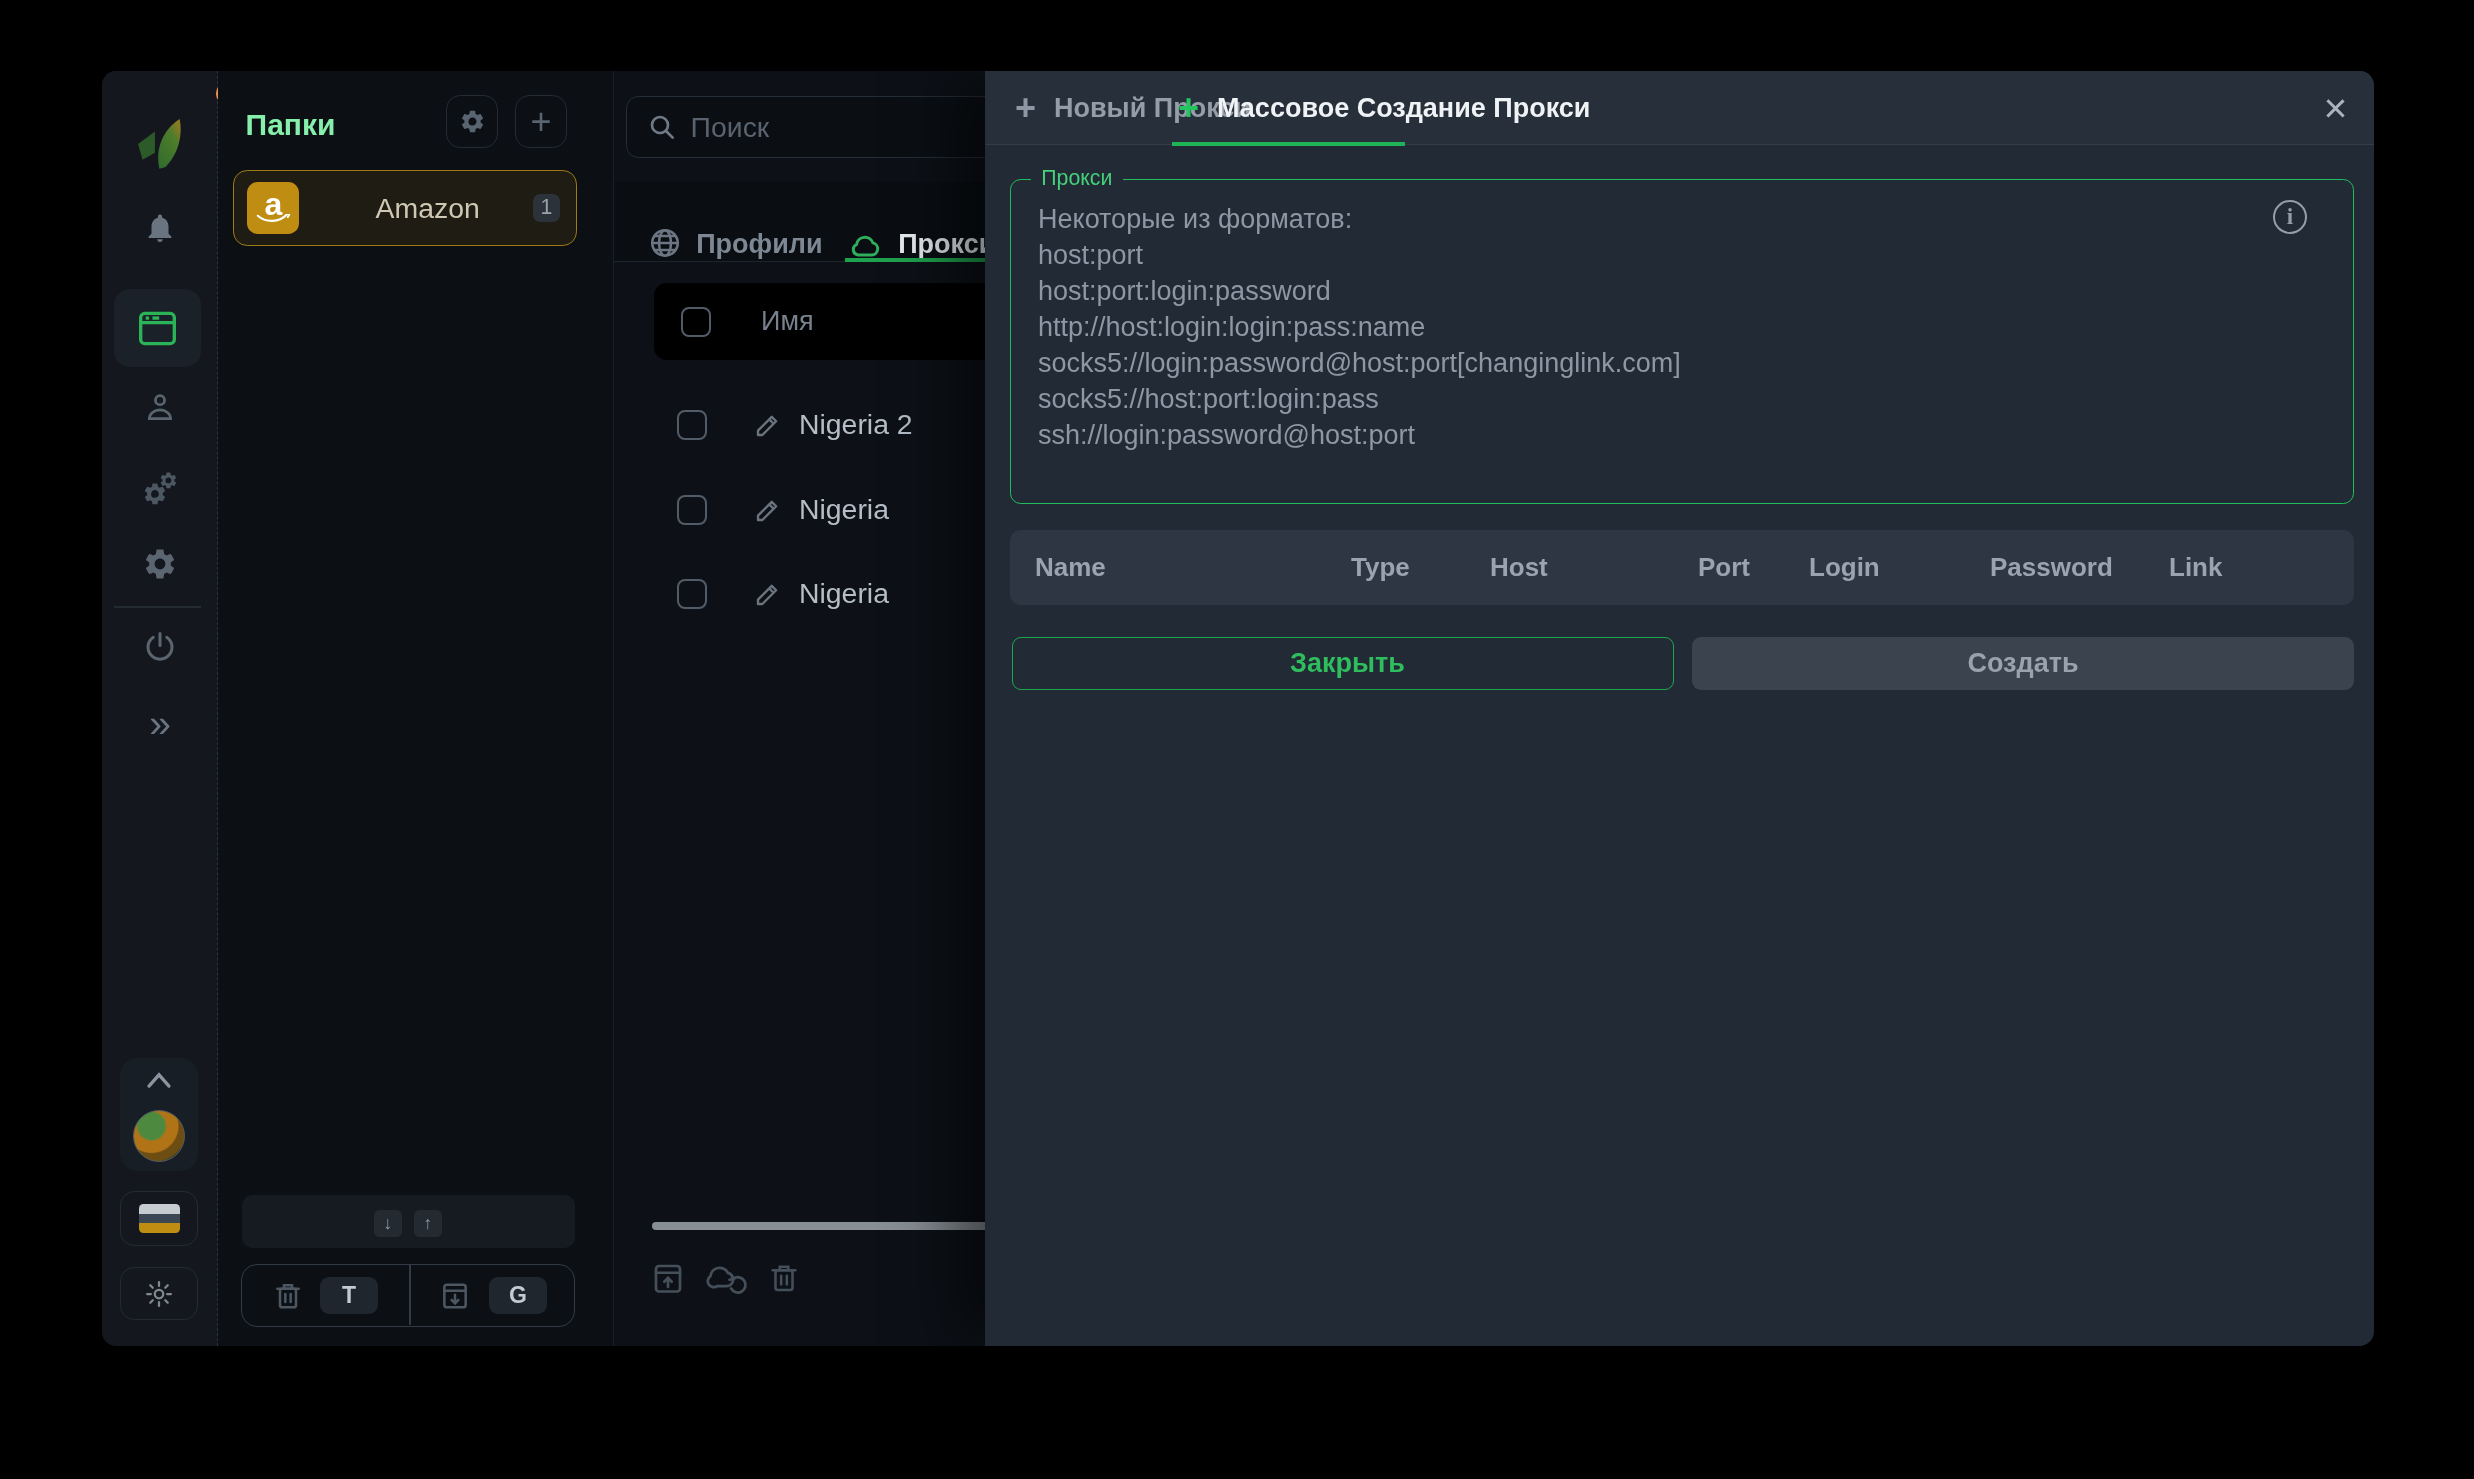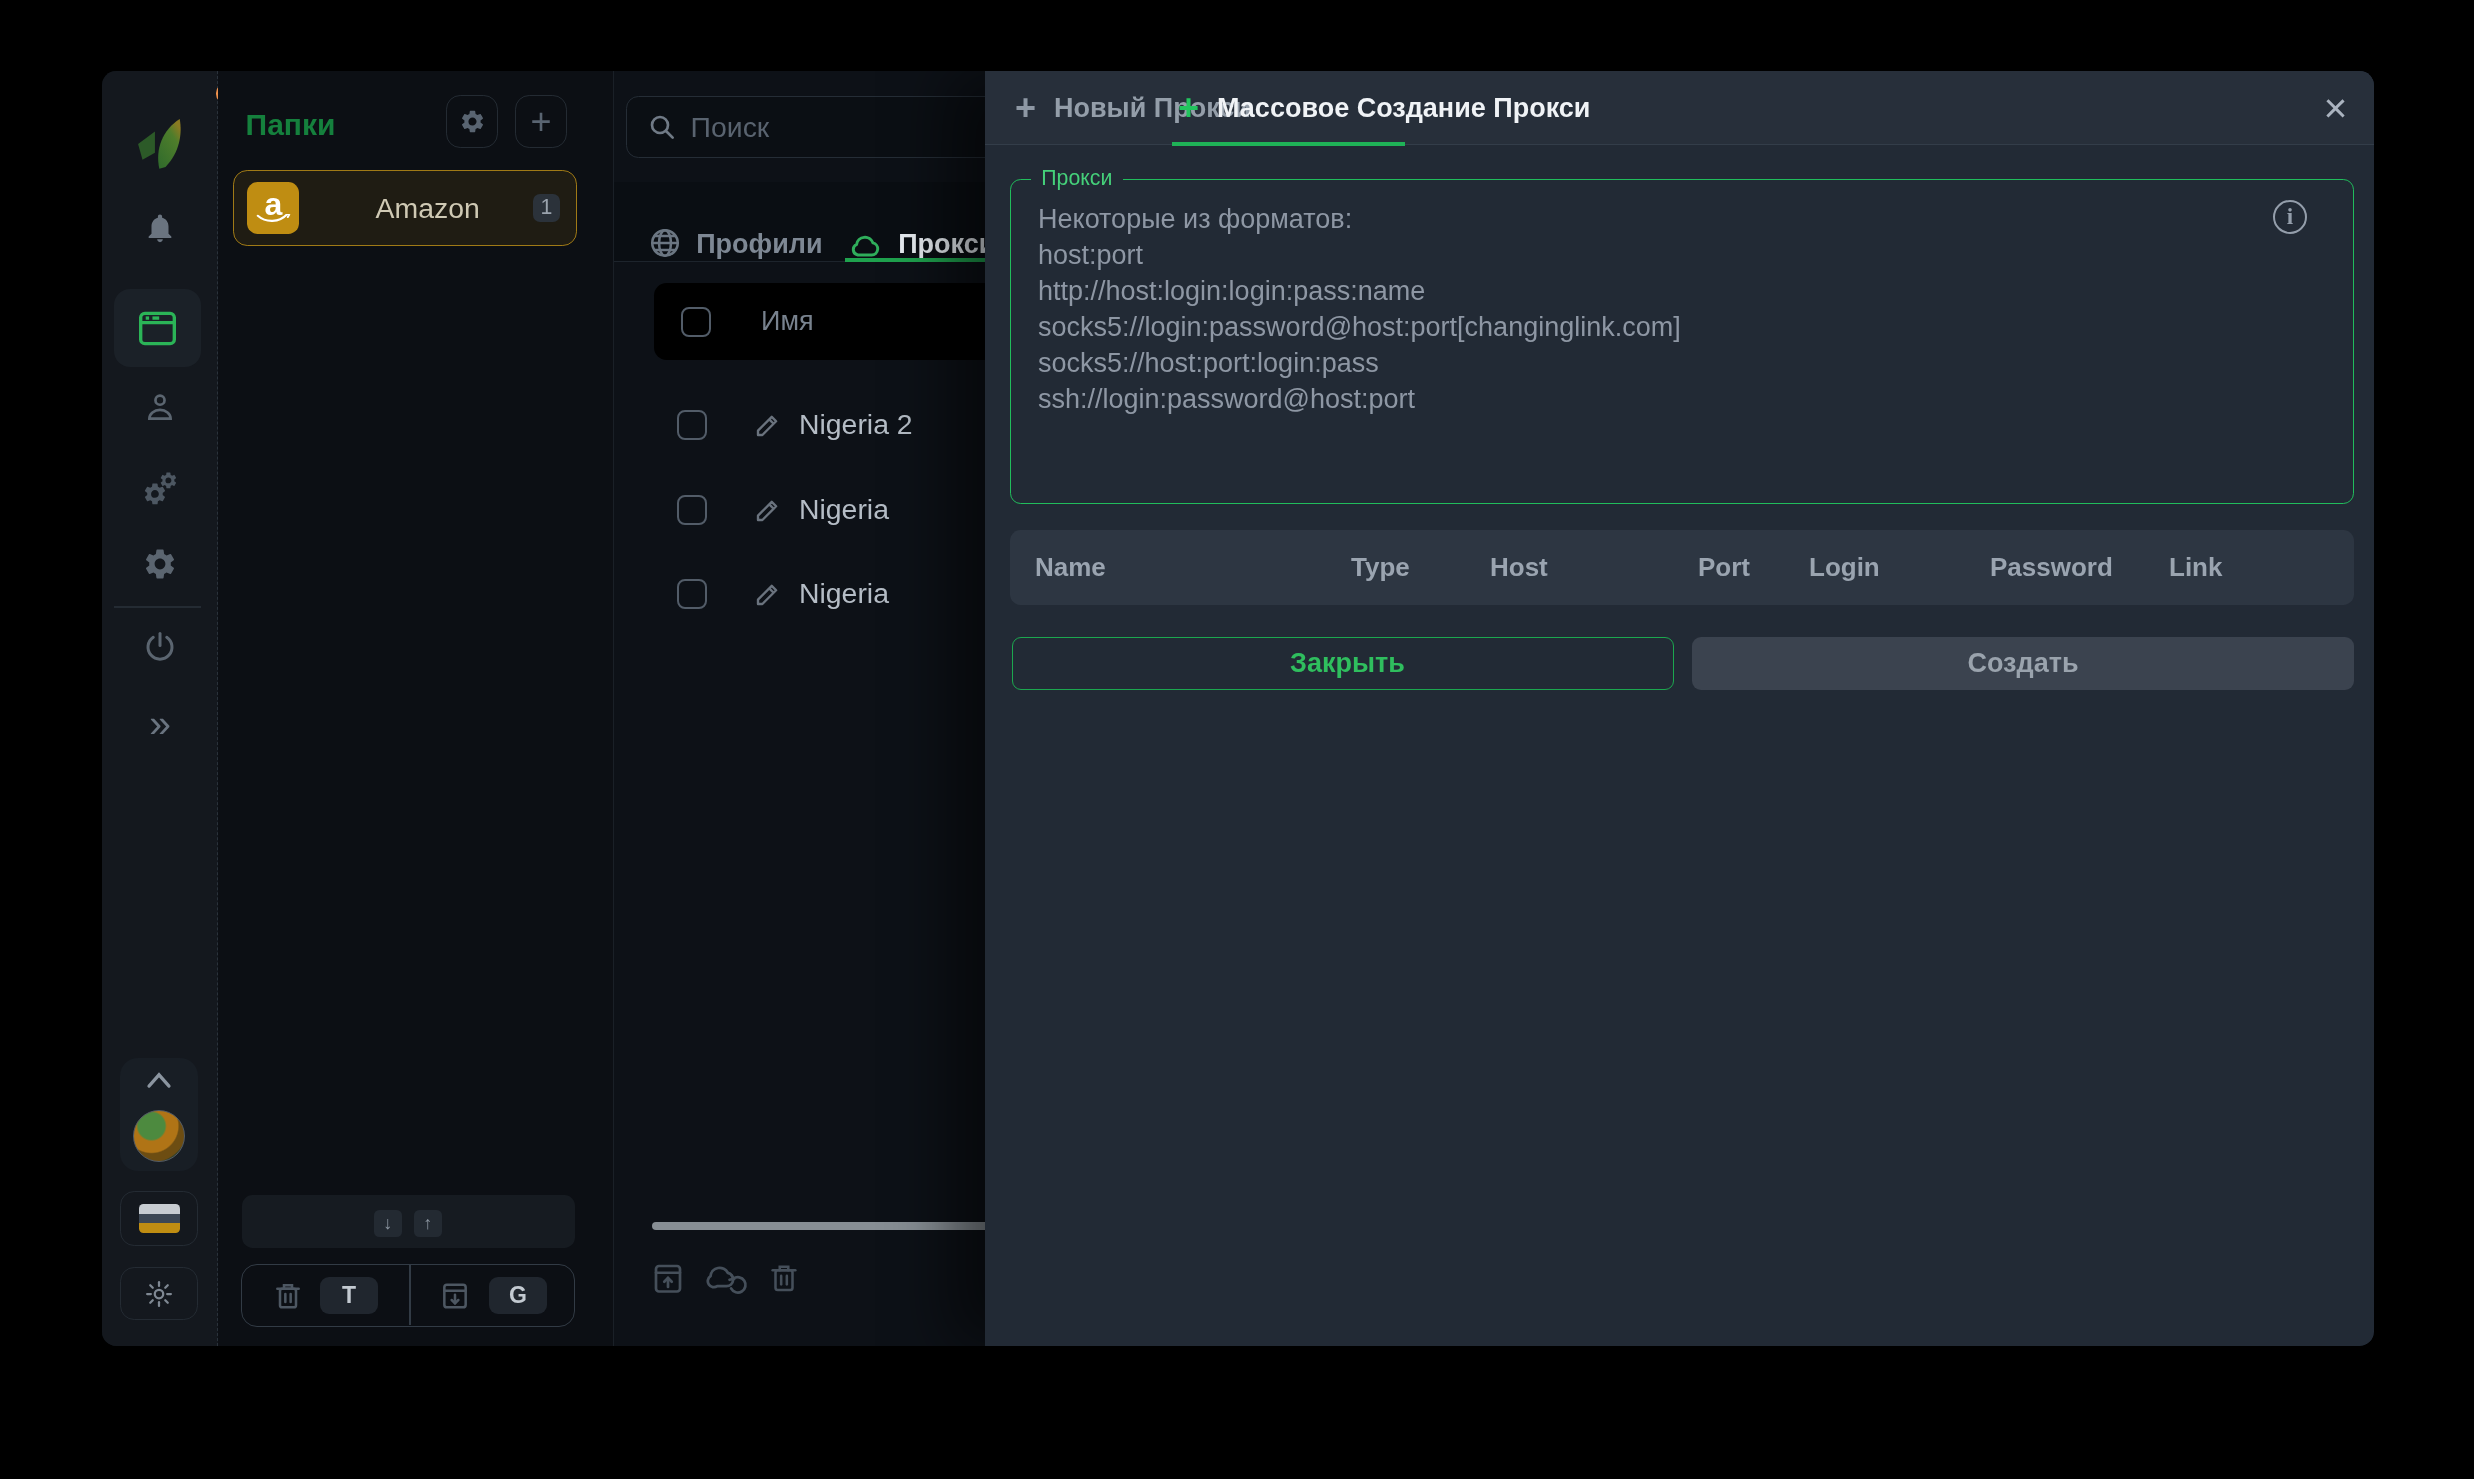--- a/index.html
+++ b/index.html
@@ -23,21 +23,21 @@
   .avatar { position:absolute; left:13.3px; top:52px; width:52px; height:52px; border-radius:50%;
             background:radial-gradient(circle at 35% 30%, #4d8a3f 0 28%, #b07416 32% 55%, #6d4d12 58% 75%, #2c3e2a 78%);
             border:1.8px solid #555c64; }
   .pill-btn { position:absolute; left:18px; width:78px; border-radius:14.2px; border:1.8px solid #242b33;
               display:flex; align-items:center; justify-content:center; }
   .flag { width:41px; height:28.4px; border-radius:4.4px; overflow:hidden; display:flex; flex-direction:column; }
   .flag div { flex:1; }
 
   
   .folders { position:absolute; left:116px; top:0; width:395px; height:100%; background:#0c0f14; }
-  .panel-title { position:absolute; font-size:30px; font-weight:bold; color:#15803d; }
+  .panel-title { position:absolute; font-size:30px; font-weight:bold; color:#86efac; }
   .sq-btn { position:absolute; width:52px; height:53px; border:1.8px solid #242b33; border-radius:14.2px;
             display:flex; align-items:center; justify-content:center; color:#596471; }
   .folder-row { position:absolute; left:15px; top:99px; width:344px; height:76px; border-radius:14.2px;
                 border:1.8px solid #a07a16; background:rgba(170,125,20,0.12); display:flex; align-items:center; }
   .amz-ic { width:52px; height:52px; margin-left:13.3px; border-radius:10.7px; background:#bf8d12;
             display:flex; flex-direction:column; align-items:center; justify-content:center; position:relative; }
   .amz-a { color:#fff; font-size:32px; font-weight:bold; line-height:27px; }
   .folder-name { margin-left:23px; font-size:28.4px; color:#cfc9b4; flex:1;text-align:center; }
   .badge { margin-right:16px; min-width:27px; height:28.4px; border-radius:7.1px; background:#2b323a;
            color:#9aa3ad; font-size:21.3px; display:flex; align-items:center; justify-content:center; padding:0 5.3px; }
@@ -364,20 +364,21 @@
     </div>
 
     <div class="proxy-field">
       <div class="proxy-legend">Прокси</div>
       <div class="info-ic">
         <span>i</span>
       </div>
       <div class="proxy-lines">
         <div>Некоторые из форматов:</div>
         <div>host:port</div>
+        <div>host:port:login:password</div>
         <div>http://host:login:login:pass:name</div>
         <div>socks5://login:password@host:port[changinglink.com]</div>
         <div>socks5://host:port:login:pass</div>
         <div>ssh://login:password@host:port</div>
       </div>
     </div>
 
     <div class="m-thead">
       <span class="m-col" style="left:25px;">Name</span>
       <span class="m-col" style="left:341px;">Type</span>

